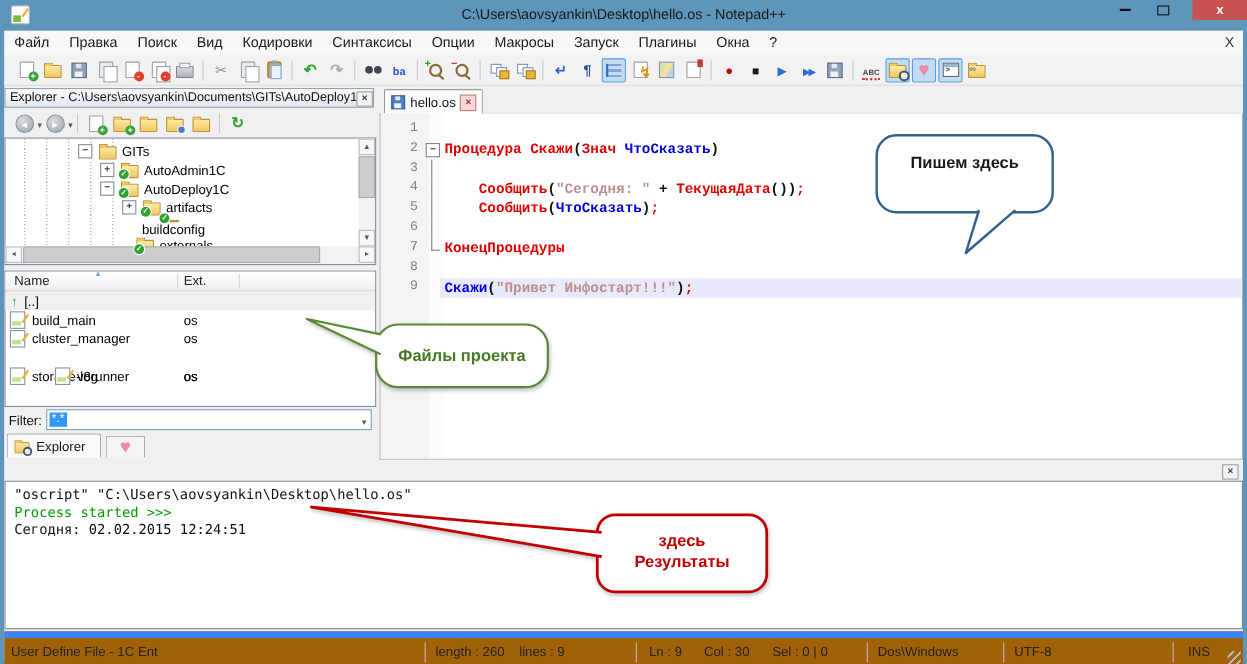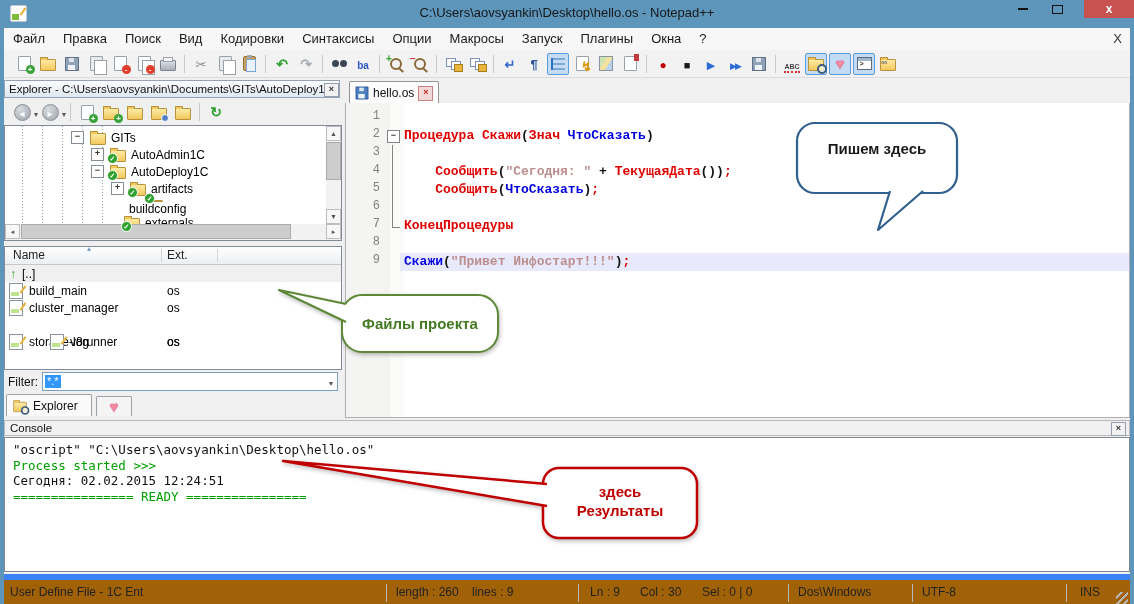--- a/index.html
+++ b/index.html
@@ -544,27 +544,25 @@
           <div class="crow cur">
               <span class="ln">9</span>
               <span class="fm"></span>
               <span class="ctx"><span class="id">Скажи</span><span class="pl">(</span><span class="str">"Привет Инфостарт!!!"</span><span class="pl">)</span><span class="kw">;</span></span>
             </div>
         </div>
       </div>
     </div>
 
     <div id="console">
-      <div id="chead">Console</div>
       <span class="xbox" style="right:4px;top:4px;"></span>
       <div id="cbody">
         <div class="c-k">"oscript" "C:\Users\aovsyankin\Desktop\hello.os"</div>
         <div class="c-g">Process started &gt;&gt;&gt;</div>
         <div class="c-k">Сегодня: 02.02.2015 12:24:51</div>
-        <div class="c-g">================ READY ================</div>
       </div>
     </div>
 
     <div id="statusbar">
       <span class="stx" style="left:6px;">User Define File - 1C Ent</span>
       <i class="ssep" style="left:382px;"></i>
       <span class="stx" style="left:392px;">length : 260</span>
       <span class="stx" style="left:468px;">lines : 9</span>
       <i class="ssep" style="left:574px;"></i>
       <span class="stx" style="left:586px;">Ln : 9</span>

